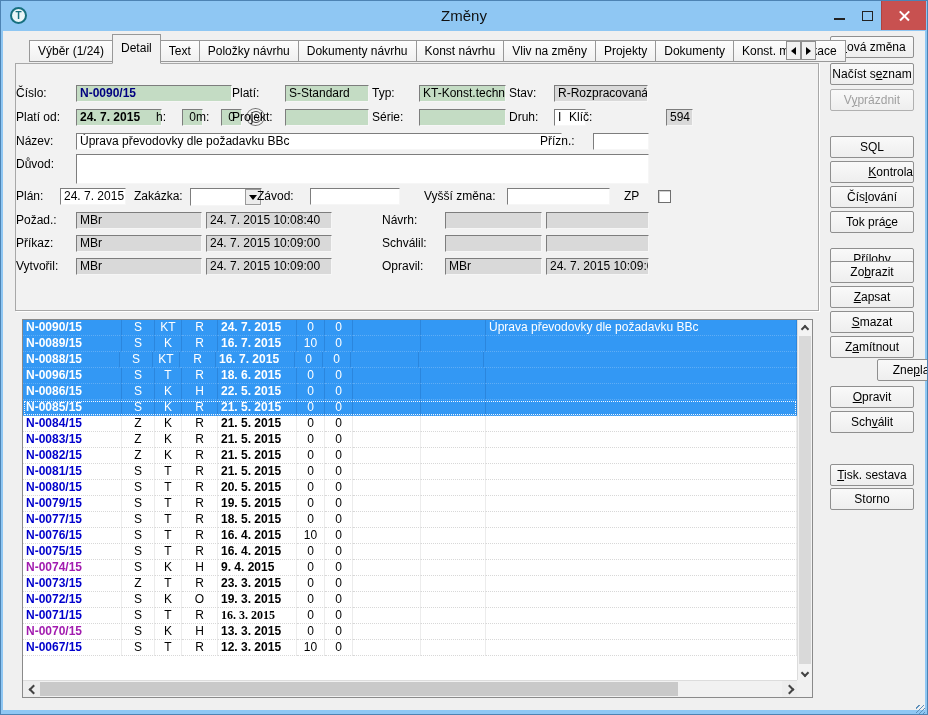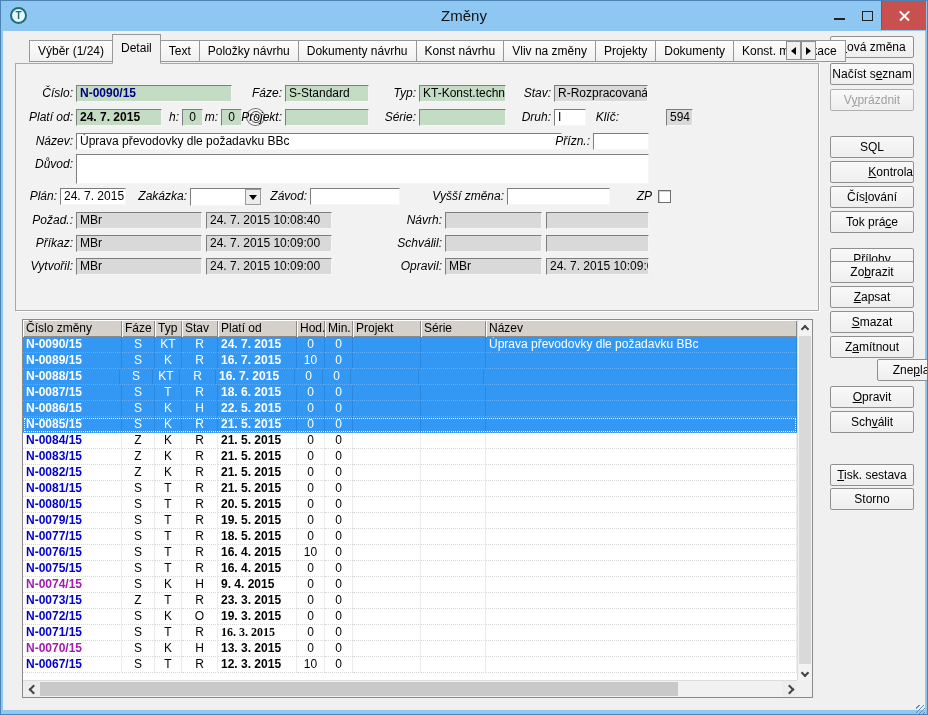--- a/index.html
+++ b/index.html
@@ -38,21 +38,21 @@
   .tab.active { height:30px; line-height:27px; margin-bottom:-1px; background:#f2f2f2;
                 border-bottom:1px solid #f2f2f2; z-index:6; position:relative; }
   .tabspin { position:absolute; top:10px; width:15px; height:19px; background:#f0f0f0;
              border:1px solid #8f8f8f; z-index:7; display:flex; align-items:center; justify-content:center; }
   .tri-l { width:0; height:0; border-top:4px solid transparent; border-bottom:4px solid transparent; border-right:5px solid #000; }
   .tri-r { width:0; height:0; border-top:4px solid transparent; border-bottom:4px solid transparent; border-left:5px solid #000; }
 
   
   .panel { position:absolute; left:12px; top:32px; width:804px; height:248px;
            border:1px solid #a8a8a8; box-shadow:1px 1px 0 #fff; background:#f2f2f2; z-index:1; }
-  .lbl { position:absolute; height:17px; line-height:17px; text-align:right; white-space:nowrap;font-style:italic; }
+  .lbl { position:absolute; height:17px; line-height:17px; text-align:left; white-space:nowrap; }
   .fld { position:absolute; height:17px; line-height:14px; padding:0 3px; font-size:12px;
          border:1px solid; border-color:#7d7d7d #f6f6f6 #f6f6f6 #7d7d7d;
          overflow:hidden; white-space:nowrap; }
   .green { background:#c4dcc4; }
   .grayf { background:#d9d9d9; }
   .whitef { background:#fff; }
   .navy { color:#000080; font-weight:bold; }
   .boldv { font-weight:bold; }
   .centerv { text-align:center; padding:0; }
   .rightv { text-align:right; }
@@ -155,21 +155,21 @@
         <span class="tri-l"></span>
       </div>
     <div class="tabspin" style="left:798px;">
         <span class="tri-r"></span>
       </div>
 
     <div class="panel">
 
       <div class="lbl" style="left:0;width:57px;top:21px;">Číslo:</div>
       <div class="fld green navy" style="left:60px;top:21px;width:156px;">N-0090/15</div>
-      <div class="lbl" style="left:216px;width:50px;top:21px;">Fáze:</div>
+      <div class="lbl" style="left:216px;width:50px;top:21px;">Platí:</div>
       <div class="fld green" style="left:269px;top:21px;width:84px;">S-Standard</div>
       <div class="lbl" style="left:356px;width:44px;top:21px;">Typ:</div>
       <div class="fld green" style="left:403px;top:21px;width:87px;">KT-Konst.technol</div>
       <div class="lbl" style="left:493px;width:42px;top:21px;">Stav:</div>
       <div class="fld grayf" style="left:538px;top:21px;width:94px;">R-Rozpracovaná</div>
 
       <div class="lbl" style="left:0;width:57px;top:45px;">Platí od:</div>
       <div class="fld green boldv" style="left:60px;top:45px;width:86px;">24. 7. 2015</div>
       <div class="lbl" style="left:140px;width:23px;top:45px;">h:</div>
       <div class="fld green centerv" style="left:166px;top:45px;width:21px;">0</div>
@@ -251,32 +251,20 @@
         <div class="btn" style="top: 280px;"><u>S</u>mazat</div>
         <div class="btn" style="top: 305px;">Z<u>a</u>mítnout</div>
         <div class="btn" style="top: 328px; margin-left: 47px;">Zne<u>p</u>latnit</div>
         <div class="btn" style="top: 355px;"><u>O</u>pravit</div>
         <div class="btn" style="top: 380px;">Sch<u>v</u>álit</div>
         <div class="btn" style="top: 433px;"><u>T</u>isk. sestava</div>
         <div class="btn" style="top: 457px;">Storno</div>
       </div>
 
     <div class="table-wrap">
-      <div class="thead" id="thead">
-          <div class="th" style="width: 99px;">Číslo změny</div>
-          <div class="th" style="width: 33px;">Fáze</div>
-          <div class="th" style="width: 27px;">Typ</div>
-          <div class="th" style="width: 36px;">Stav</div>
-          <div class="th" style="width: 79px;">Platí od</div>
-          <div class="th" style="width: 28px;">Hod.</div>
-          <div class="th" style="width: 28px;">Min.</div>
-          <div class="th" style="width: 68px;">Projekt</div>
-          <div class="th" style="width: 65px;">Série</div>
-          <div class="th grow">Název</div>
-        </div>
       <div class="tbody" id="tbody">
           <div class="trow sel">
             <div class="td td-num" style="width: 99px;">N-0090/15</div>
             <div class="td td-faze" style="width: 33px;">S</div>
             <div class="td td-typ" style="width: 27px;">KT</div>
             <div class="td td-stav" style="width: 36px;">R</div>
             <div class="td td-date" style="width: 79px;">24. 7. 2015</div>
             <div class="td td-hod" style="width: 28px;">0</div>
             <div class="td td-min" style="width: 28px;">0</div>
             <div class="td td-projekt" style="width: 68px;"></div>
@@ -301,21 +289,21 @@
             <div class="td td-typ" style="width: 27px;">KT</div>
             <div class="td td-stav" style="width: 36px;">R</div>
             <div class="td td-date" style="width: 79px;">16. 7. 2015</div>
             <div class="td td-hod" style="width: 28px;">0</div>
             <div class="td td-min" style="width: 28px;">0</div>
             <div class="td td-projekt" style="width: 68px;"></div>
             <div class="td td-serie" style="width: 65px;"></div>
             <div class="td td-nazev grow"></div>
           </div>
           <div class="trow sel">
-            <div class="td td-num" style="width: 99px;">N-0087/15</div>
+            <div class="td td-num" style="width: 99px;">N-0096/15</div>
             <div class="td td-faze" style="width: 33px;">S</div>
             <div class="td td-typ" style="width: 27px;">T</div>
             <div class="td td-stav" style="width: 36px;">R</div>
             <div class="td td-date" style="width: 79px;">18. 6. 2015</div>
             <div class="td td-hod" style="width: 28px;">0</div>
             <div class="td td-min" style="width: 28px;">0</div>
             <div class="td td-projekt" style="width: 68px;"></div>
             <div class="td td-serie" style="width: 65px;"></div>
             <div class="td td-nazev grow"></div>
           </div>

